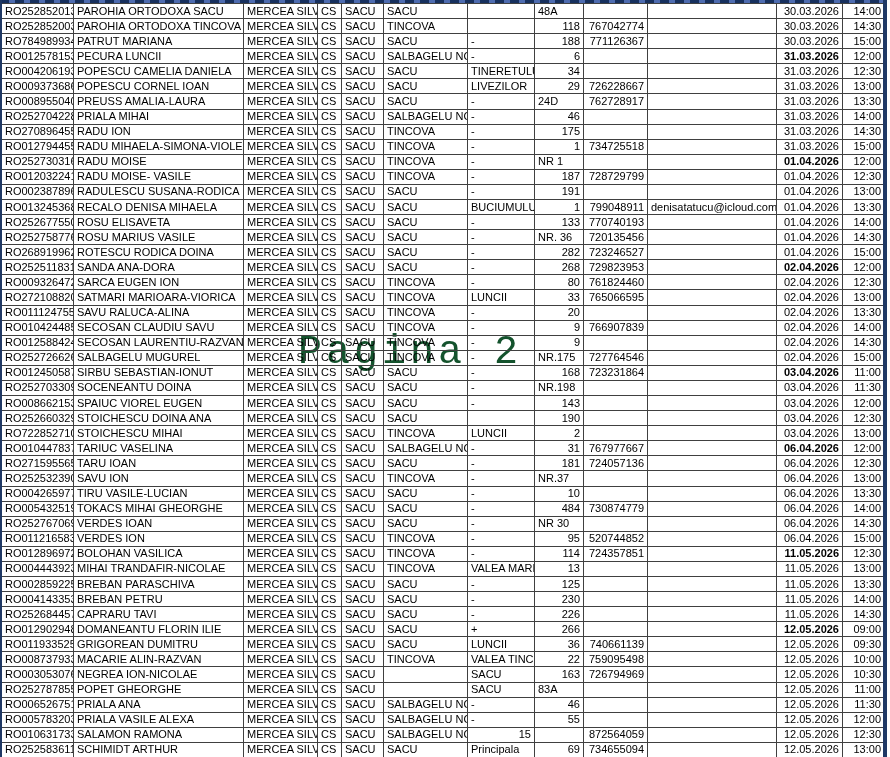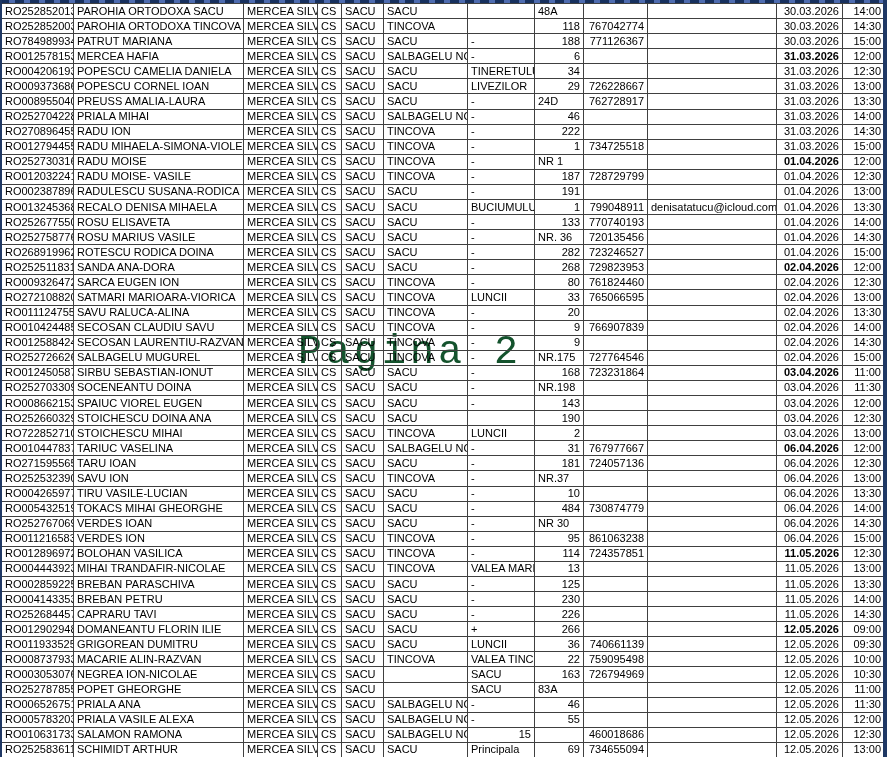--- a/index.html
+++ b/index.html
@@ -114,21 +114,21 @@
           <td class="al-l">SACU</td>
           <td class="al-l">-</td>
           <td class="al-r">188</td>
           <td class="al-r">771126367</td>
           <td class="al-l"></td>
           <td class="al-r">30.03.2026</td>
           <td class="al-r">15:00</td>
         </tr>
         <tr>
           <td class="al-l">RO012578153</td>
-          <td class="al-l">MERCEA HAFIA</td>
+          <td class="al-l">PECURA LUNCII</td>
           <td class="al-l">MERCEA SILVIA</td>
           <td class="al-l">CS</td>
           <td class="al-l">SACU</td>
           <td class="al-l">SALBAGELU NOU</td>
           <td class="al-l">-</td>
           <td class="al-r">6</td>
           <td class="al-l"></td>
           <td class="al-l"></td>
           <td class="al-r bold">31.03.2026</td>
           <td class="al-r">12:00</td>
@@ -190,21 +190,21 @@
           <td class="al-r">14:00</td>
         </tr>
         <tr>
           <td class="al-l">RO270896455</td>
           <td class="al-l">RADU ION</td>
           <td class="al-l">MERCEA SILVIA</td>
           <td class="al-l">CS</td>
           <td class="al-l">SACU</td>
           <td class="al-l">TINCOVA</td>
           <td class="al-l">-</td>
-          <td class="al-r">222</td>
+          <td class="al-r">175</td>
           <td class="al-l"></td>
           <td class="al-l"></td>
           <td class="al-r">31.03.2026</td>
           <td class="al-r">14:30</td>
         </tr>
         <tr>
           <td class="al-l">RO012794455</td>
           <td class="al-l">RADU MIHAELA-SIMONA-VIOLETA</td>
           <td class="al-l">MERCEA SILVIA</td>
           <td class="al-l">CS</td>
@@ -569,21 +569,21 @@
         </tr>
         <tr>
           <td class="al-l">RO011216583</td>
           <td class="al-l">VERDES ION</td>
           <td class="al-l">MERCEA SILVIA</td>
           <td class="al-l">CS</td>
           <td class="al-l">SACU</td>
           <td class="al-l">TINCOVA</td>
           <td class="al-l">-</td>
           <td class="al-r">95</td>
-          <td class="al-r">861063238</td>
+          <td class="al-r">520744852</td>
           <td class="al-l"></td>
           <td class="al-r">06.04.2026</td>
           <td class="al-r">15:00</td>
         </tr>
         <tr>
           <td class="al-l">RO012896972</td>
           <td class="al-l">BOLOHAN VASILICA</td>
           <td class="al-l">MERCEA SILVIA</td>
           <td class="al-l">CS</td>
           <td class="al-l">SACU</td>
@@ -751,21 +751,21 @@
         </tr>
         <tr>
           <td class="al-l">RO010631733</td>
           <td class="al-l">SALAMON RAMONA</td>
           <td class="al-l">MERCEA SILVIA</td>
           <td class="al-l">CS</td>
           <td class="al-l">SACU</td>
           <td class="al-l">SALBAGELU NOU</td>
           <td class="al-r">15</td>
           <td class="al-l"></td>
-          <td class="al-r">460018686</td>
+          <td class="al-r">872564059</td>
           <td class="al-l"></td>
           <td class="al-r">12.05.2026</td>
           <td class="al-r">12:30</td>
         </tr>
         <tr>
           <td class="al-l">RO252583611</td>
           <td class="al-l">SCHIMIDT ARTHUR</td>
           <td class="al-l">MERCEA SILVIA</td>
           <td class="al-l">CS</td>
           <td class="al-l">SACU</td>

